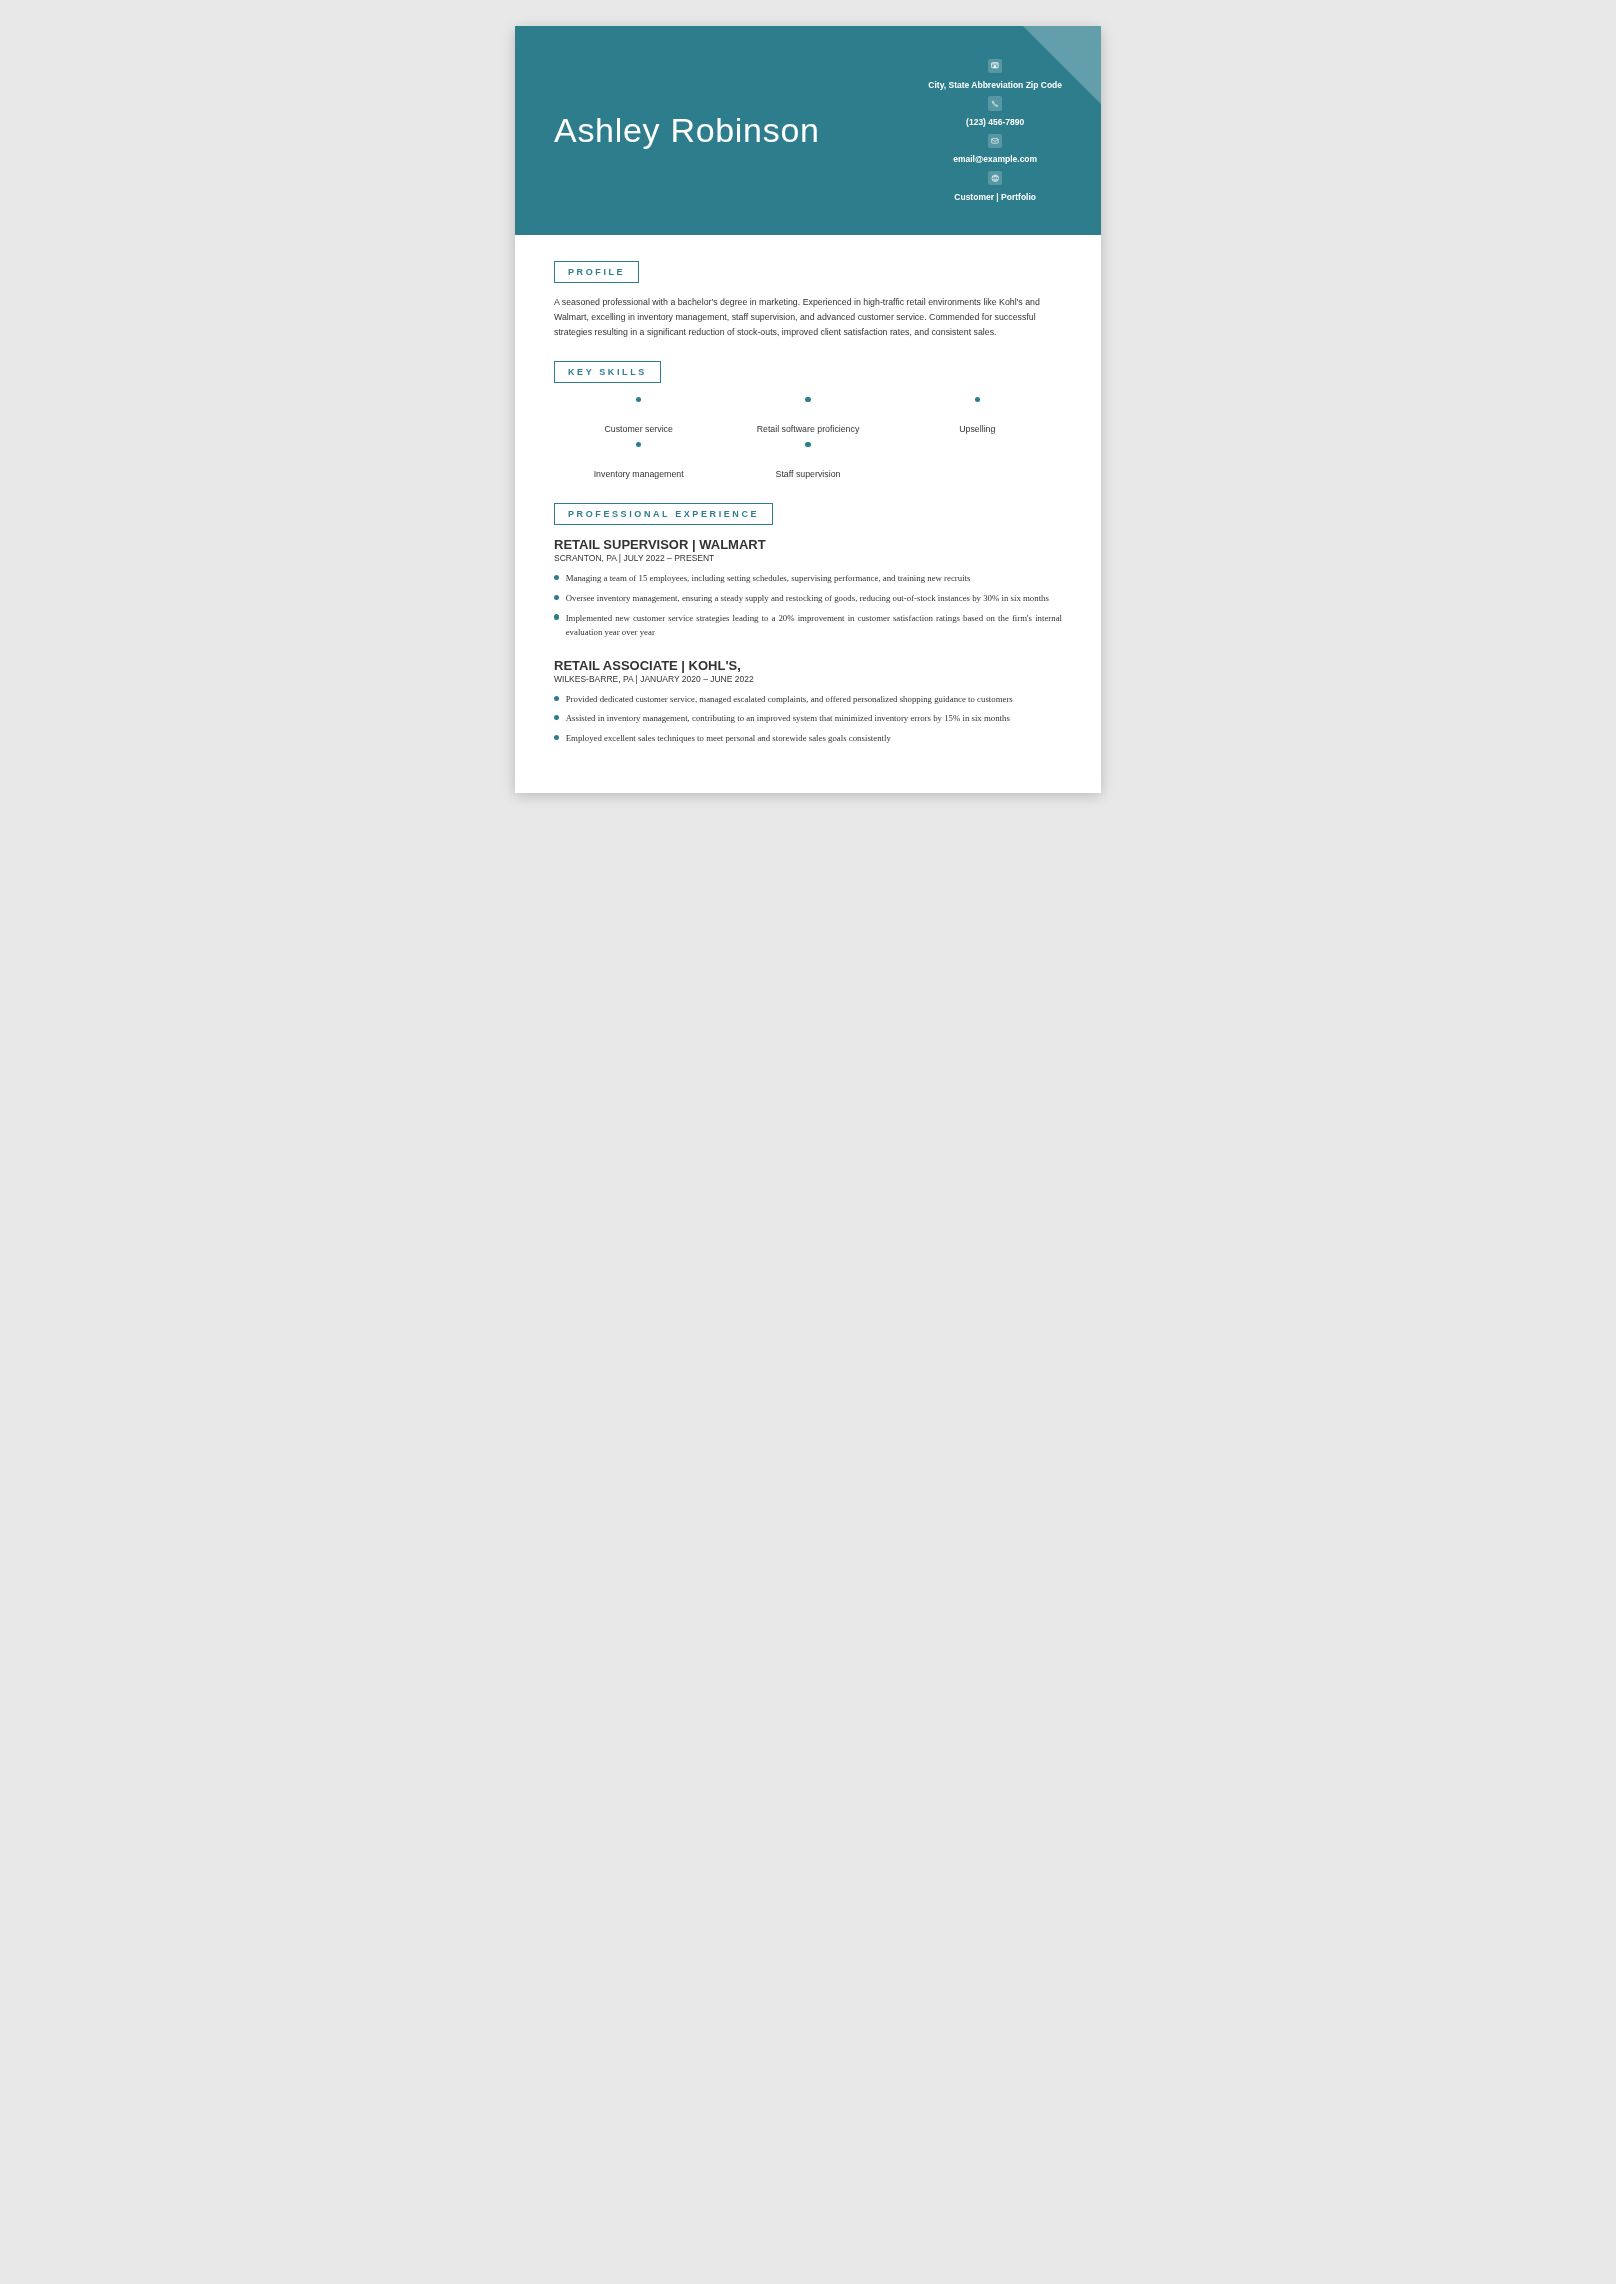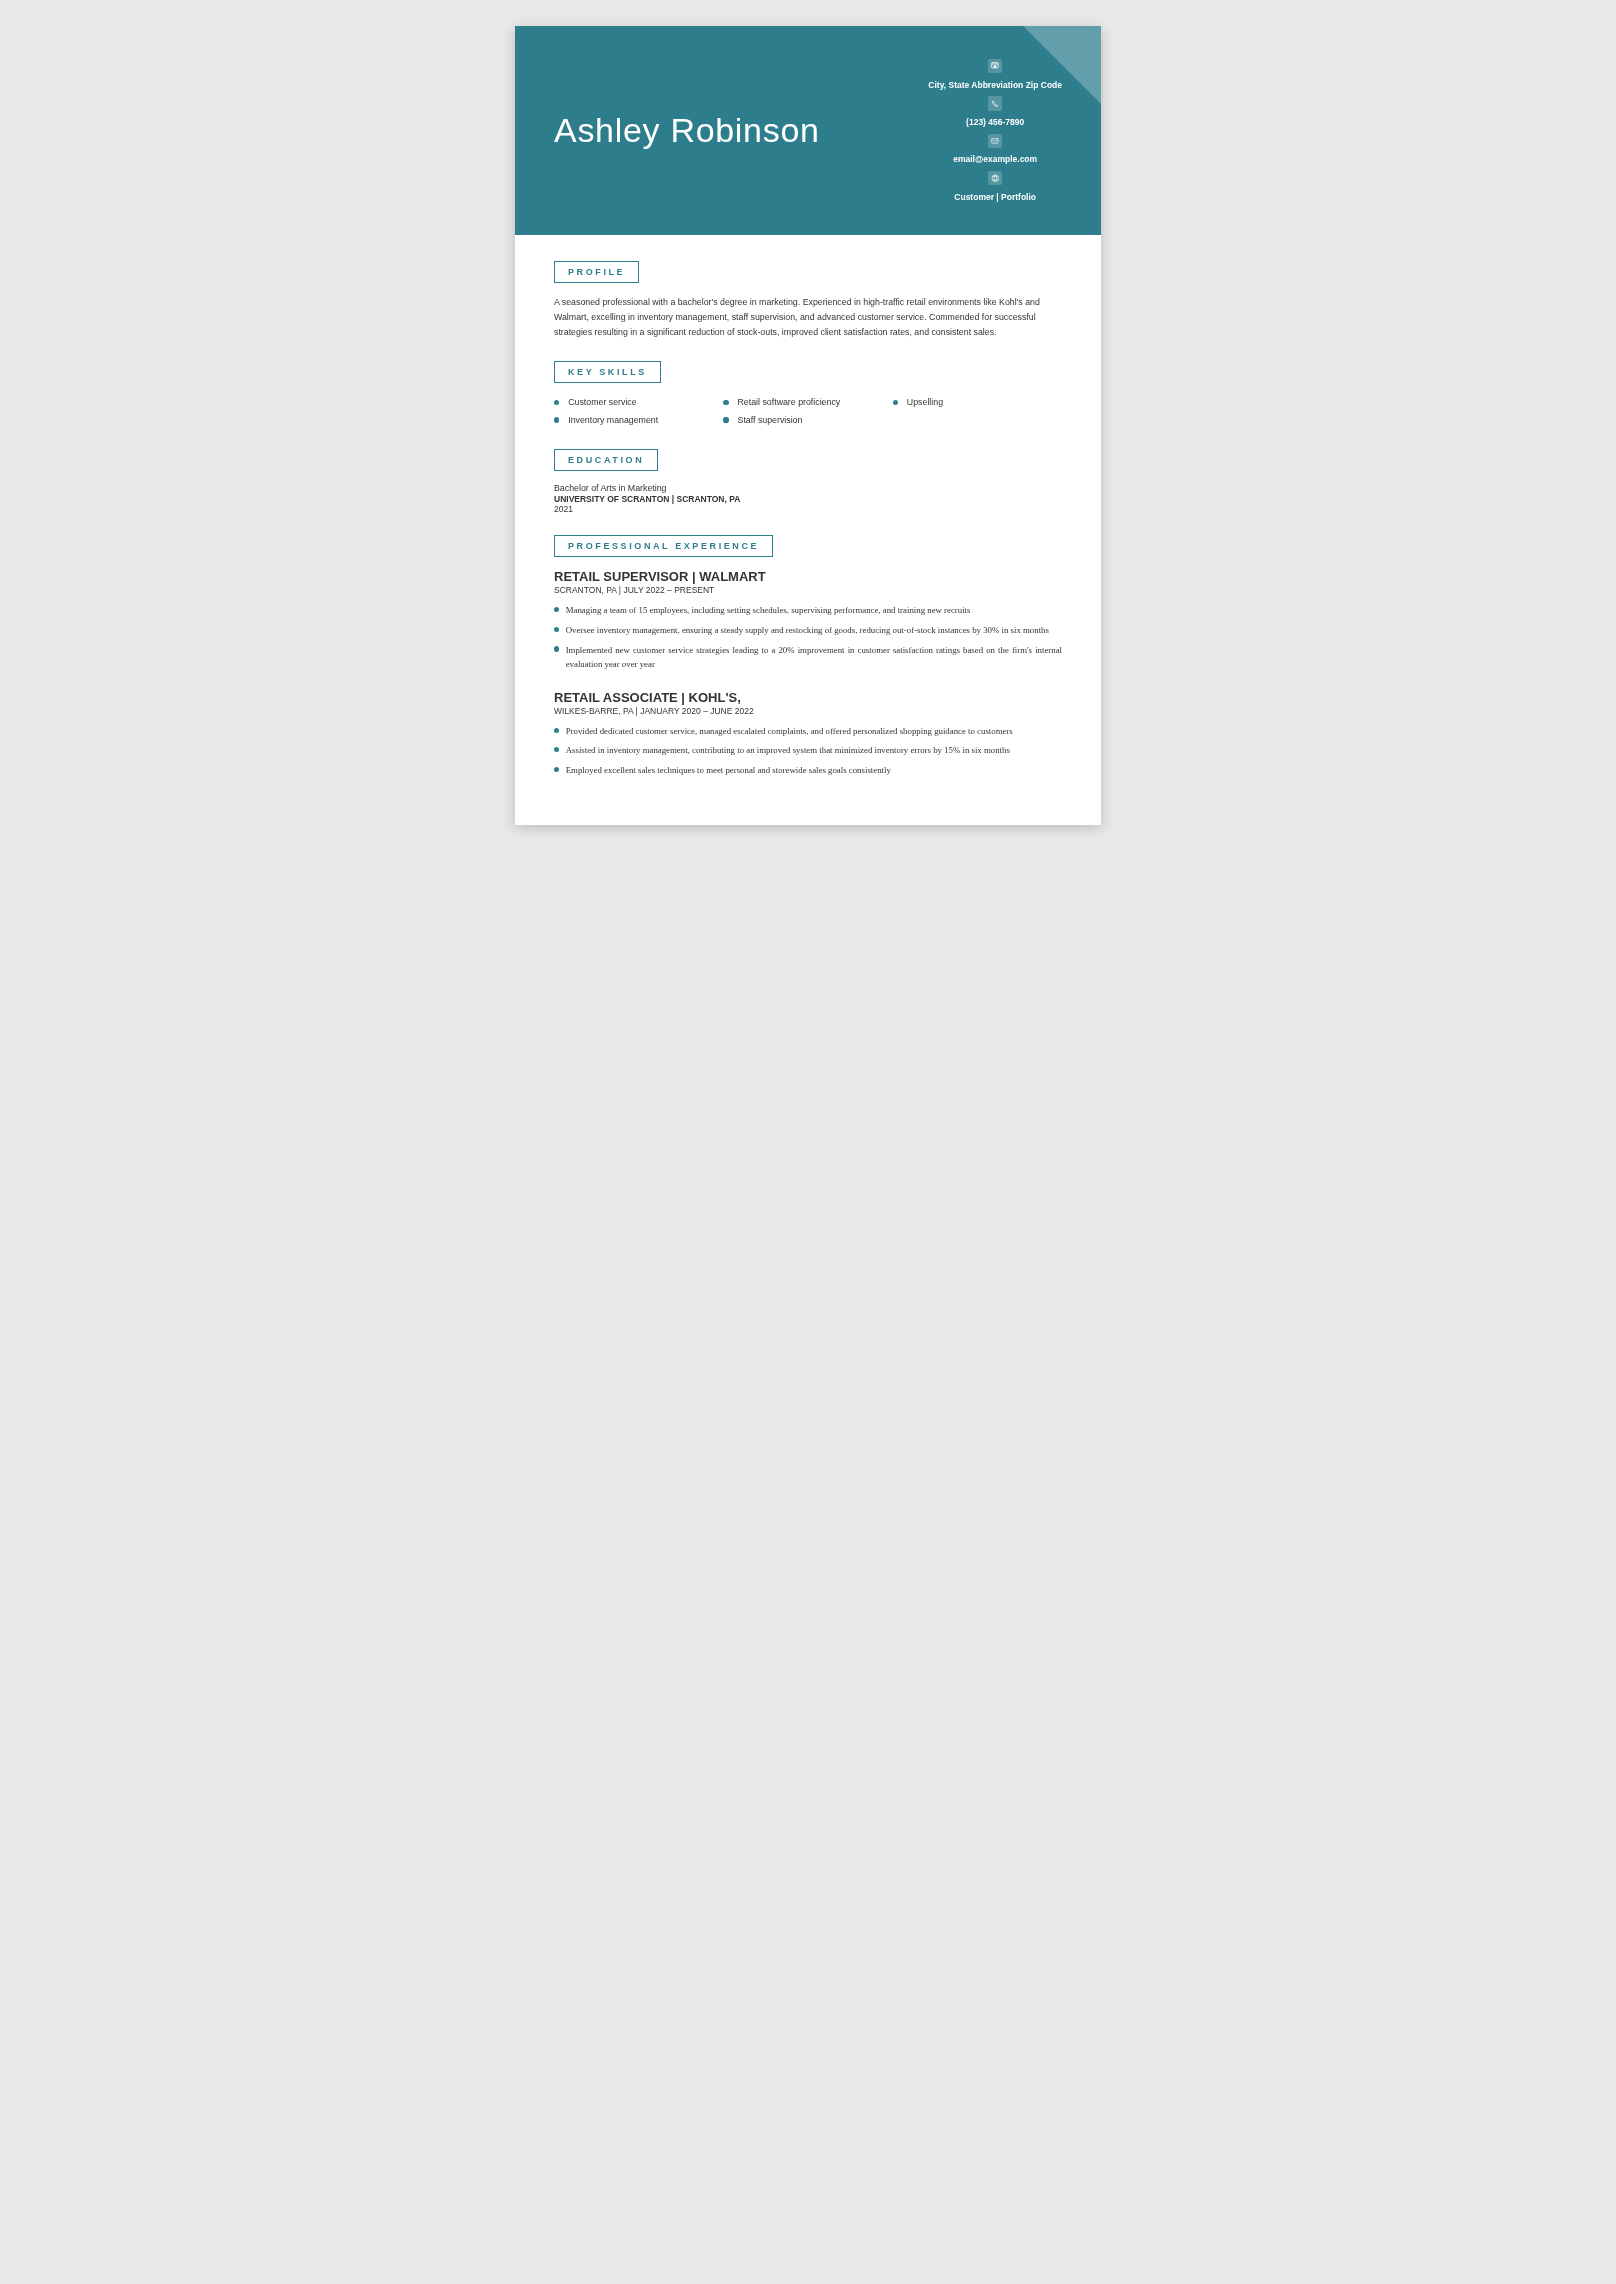--- a/index.html
+++ b/index.html
@@ -120,24 +120,25 @@
     
     .skills-grid {
       display: grid;
       grid-template-columns: 1fr 1fr 1fr;
       gap: 2.6px 0;
     }
 
     .skill-item {
       display: flex;
       align-items: center;
-      gap: 9px;
+      gap: 22px;
       font-size: 8.8px;
       color: #333;
       padding: 2.6px 0;
+      flex-direction: column;
     }
 
     .skill-dot {
       width: 5.2px;
       height: 5.2px;
       background: #2e7d8c;
       border-radius: 50%;
       flex-shrink: 0;
     }
 
@@ -287,30 +288,20 @@
           <div class="skill-dot"></div>
           <span>Inventory management</span>
         </div>
         <div class="skill-item">
           <div class="skill-dot"></div>
           <span>Staff supervision</span>
         </div>
       </div>
     </div>
 
-    <div class="section">
-      <div class="section-header">
-        <div class="section-title">EDUCATION</div>
-      </div>
-      <div>
-        <div class="edu-degree">Bachelor of Arts in Marketing</div>
-        <div class="edu-school">UNIVERSITY OF SCRANTON | Scranton, PA</div>
-        <div class="edu-year">2021</div>
-      </div>
-    </div>
 
     <div class="section">
       <div class="section-header">
         <div class="section-title">PROFESSIONAL EXPERIENCE</div>
       </div>
 
       
       <div class="job-block">
         <div class="job-title">RETAIL SUPERVISOR | WALMART</div>
         <div class="job-location">SCRANTON, PA | JULY 2022 – PRESENT</div>

